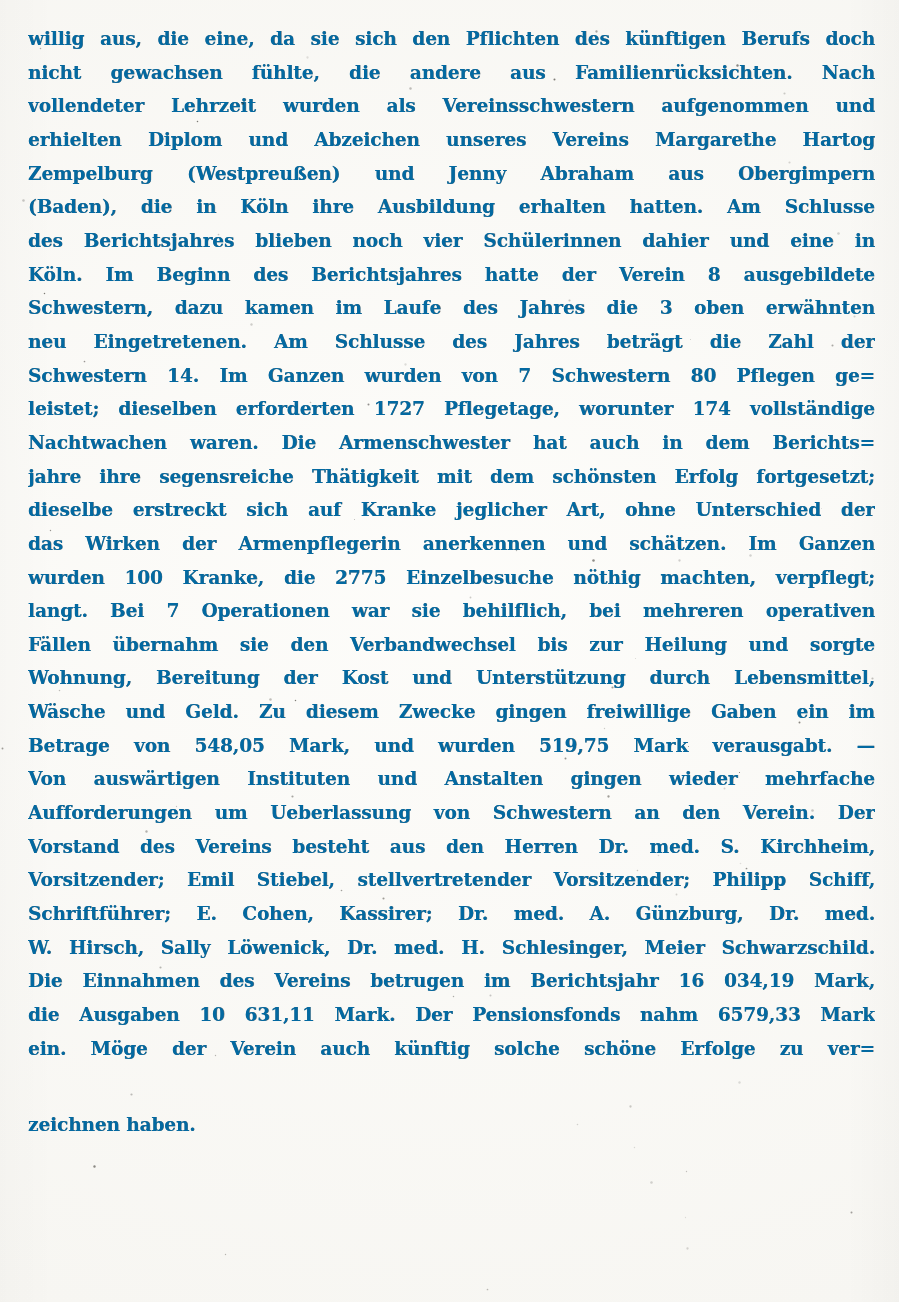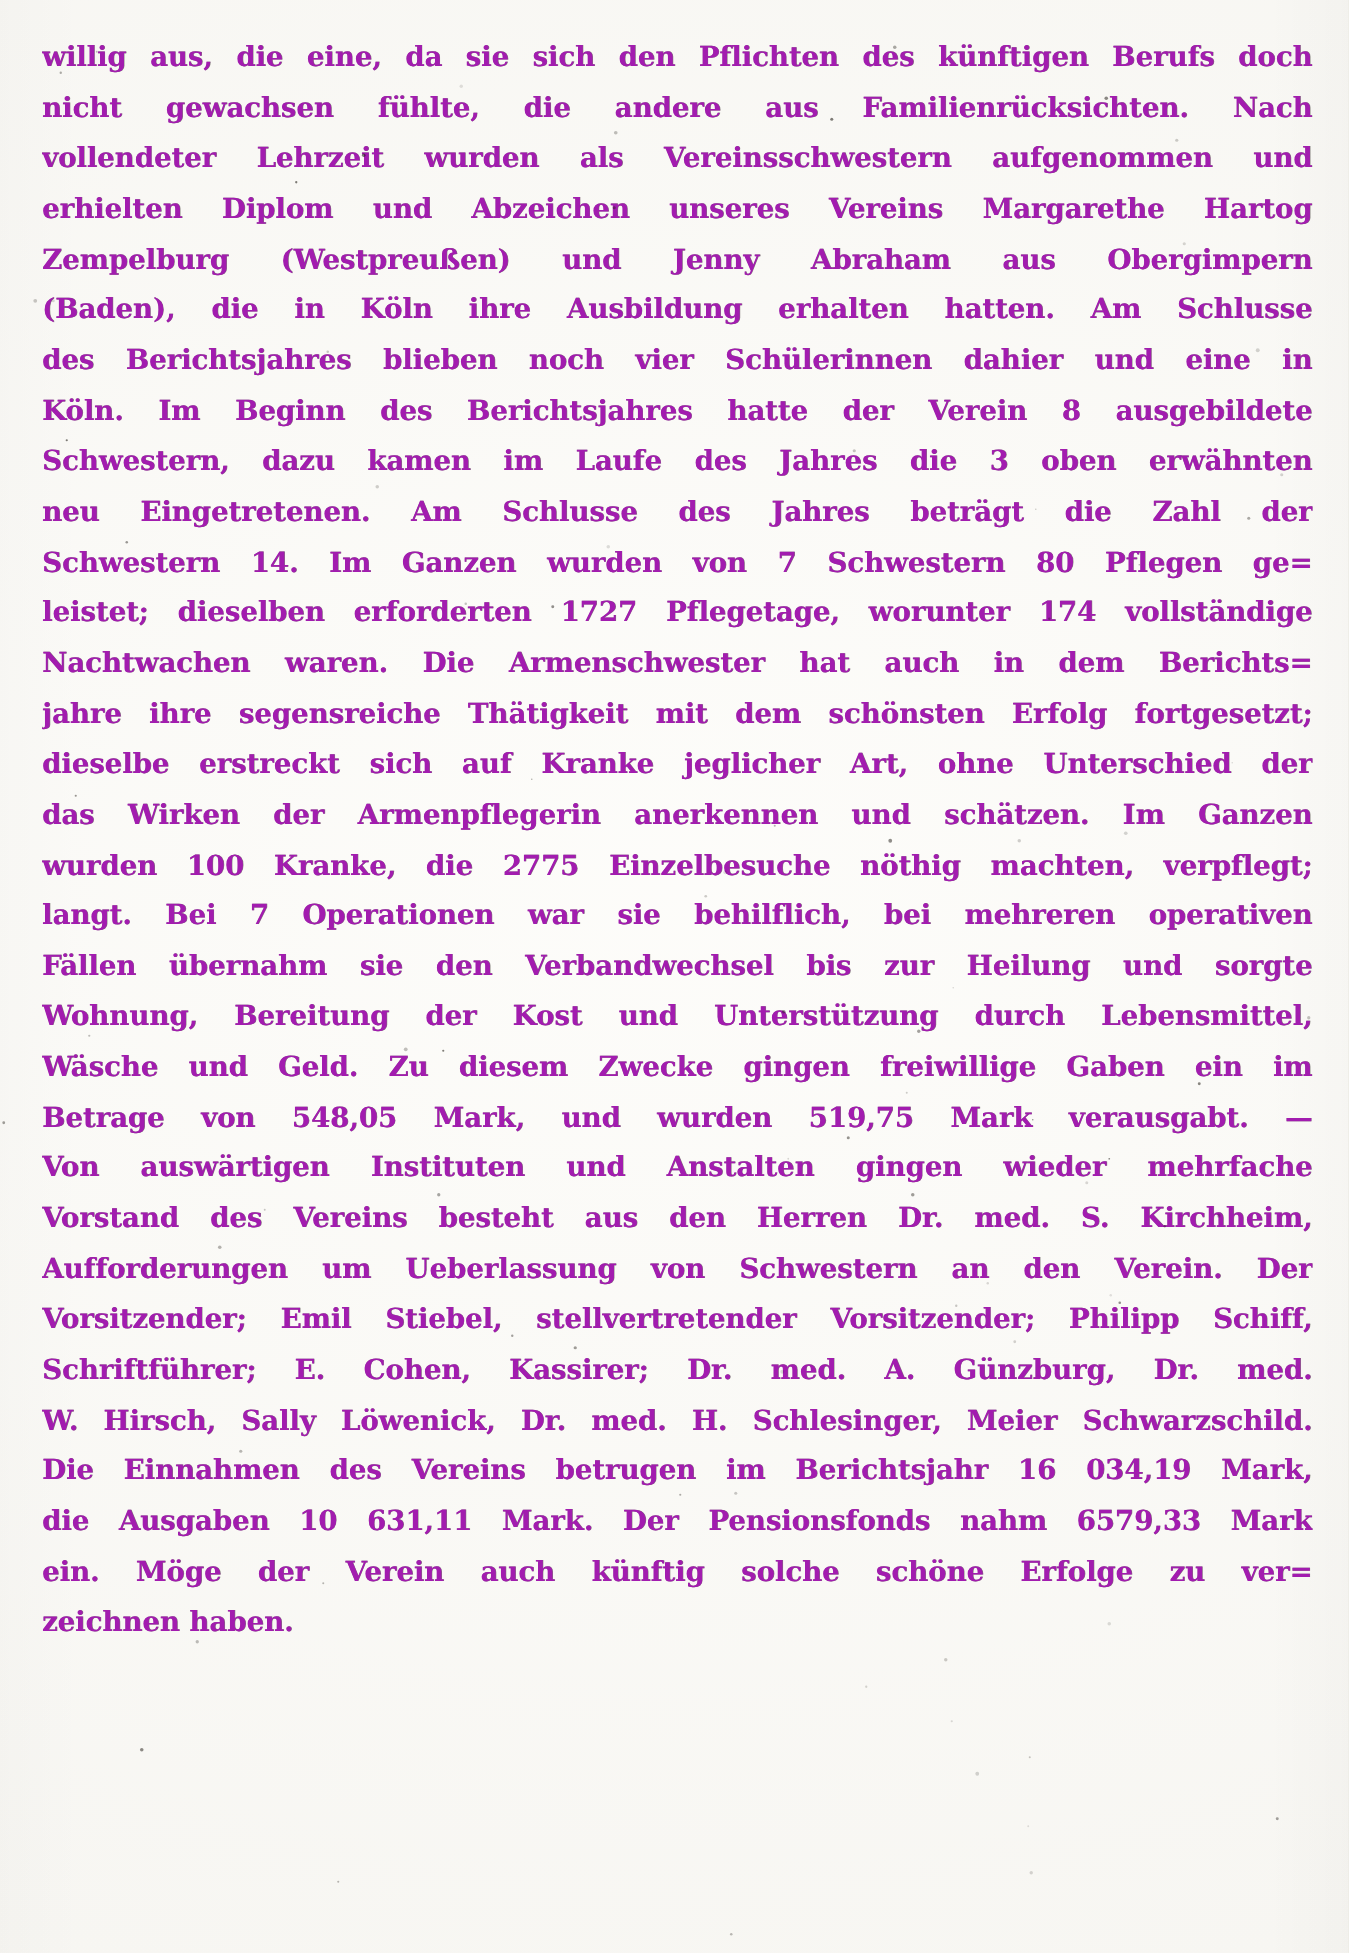--- a/index.html
+++ b/index.html
@@ -50,28 +50,29 @@
     height: 33.67px;
     overflow: hidden;
     text-align: justify;
     text-align-last: justify;
     white-space: normal;
     text-shadow: 0.3px 0 0 rgba(27,22,17,0.55); 
   }
   .line.unjustified {
     text-align: right;
     text-align-last: left;
+    margin-top: 43px;
   }
 </style>
 </head>
 <body>
 
 <div class="page" style="background: rgb(252, 251, 247);">
   <div class="speckles" style="box-shadow: rgba(30, 26, 20, 0.43) 522px 674px 0px 0.73px, rgba(30, 26, 20, 0.19) 676px 894px 0px 0.42px, rgba(30, 26, 20, 0.57) 44px 293px 0px 0.23px, rgba(30, 26, 20, 0.24) 637px 870px 0px 0.29px, rgba(30, 26, 20, 0.5) 94px 1166px 0px 0.68px, rgba(30, 26, 20, 0.14) 405px 364px 0px 0.67px, rgba(30, 26, 20, 0.17) 687px 1248px 0px 0.64px, rgba(30, 26, 20, 0.24) 302px 842px 0px 0.04px, rgba(30, 26, 20, 0.35) 453px 996px 0px 0.22px, rgba(30, 26, 20, 0.41) 2px 748px 0px 0.44px, rgba(30, 26, 20, 0.22) 630px 1106px 0px 0.65px, rgba(30, 26, 20, 0.18) 750px 555px 0px 0.73px, rgba(30, 26, 20, 0.34) 759px 376px 0px 0.01px, rgba(30, 26, 20, 0.23) 23px 200px 0px 0.75px, rgba(30, 26, 20, 0.38) 292px 796px 0px 0.59px, rgba(30, 26, 20, 0.16) 724px 788px 0px 0.5px, rgba(30, 26, 20, 0.56) 242px 103px 0px 0.72px, rgba(30, 26, 20, 0.31) 215px 1055px 0px 0.18px, rgba(30, 26, 20, 0.28) 64px 34px 0px 0.12px, rgba(30, 26, 20, 0.29) 487px 1289px 0px 0.34px, rgba(30, 26, 20, 0.13) 318px 816px 0px 0.33px, rgba(30, 26, 20, 0.2) 679px 560px 0px 0.66px, rgba(30, 26, 20, 0.4) 612px 687px 0px 0.61px, rgba(30, 26, 20, 0.13) 436px 541px 0px 0.19px, rgba(30, 26, 20, 0.56) 295px 700px 0px 0.23px, rgba(30, 26, 20, 0.55) 739px 772px 0px 0.08px, rgba(30, 26, 20, 0.16) 525px 772px 0px 0.1px, rgba(30, 26, 20, 0.47) 746px 868px 0px 0.37px, rgba(30, 26, 20, 0.18) 577px 1124px 0px 0.27px, rgba(30, 26, 20, 0.27) 410px 88px 0px 0.72px, rgba(30, 26, 20, 0.16) 635px 658px 0px 0.05px, rgba(30, 26, 20, 0.13) 483px 581px 0px 0.76px, rgba(30, 26, 20, 0.4) 851px 1212px 0px 0.49px, rgba(30, 26, 20, 0.22) 470px 597px 0px 0.41px, rgba(30, 26, 20, 0.57) 197px 121px 0px 0.27px, rgba(30, 26, 20, 0.25) 569px 300px 0px 0.56px, rgba(30, 26, 20, 0.15) 634px 1147px 0px 0.21px, rgba(30, 26, 20, 0.23) 490px 995px 0px 0.51px, rgba(30, 26, 20, 0.13) 685px 1217px 0px 0.14px, rgba(30, 26, 20, 0.23) 218px 234px 0px 0.36px, rgba(30, 26, 20, 0.21) 690px 339px 0px 0.04px, rgba(30, 26, 20, 0.12) 307px 57px 0px 0.65px, rgba(30, 26, 20, 0.21) 784px 93px 0px 0.56px, rgba(30, 26, 20, 0.37) 699px 412px 0px 0.3px, rgba(30, 26, 20, 0.42) 383px 898px 0px 0.58px, rgba(30, 26, 20, 0.48) 368px 404px 0px 0.48px, rgba(30, 26, 20, 0.15) 821px 508px 0px 0.04px, rgba(30, 26, 20, 0.52) 799px 722px 0px 0.46px, rgba(30, 26, 20, 0.14) 739px 1082px 0px 0.69px, rgba(30, 26, 20, 0.33) 354px 519px 0px 0.03px, rgba(30, 26, 20, 0.42) 608px 796px 0px 0.67px, rgba(30, 26, 20, 0.37) 596px 31px 0px 0.66px, rgba(30, 26, 20, 0.13) 276px 211px 0px 0.13px, rgba(30, 26, 20, 0.19) 167px 914px 0px 0.06px, rgba(30, 26, 20, 0.12) 616px 169px 0px 0.14px, rgba(30, 26, 20, 0.28) 131px 1094px 0px 0.6px, rgba(30, 26, 20, 0.4) 341px 890px 0px 0.3px, rgba(30, 26, 20, 0.12) 740px 863px 0px 0.33px, rgba(30, 26, 20, 0.35) 40px 48px 0px 0.28px, rgba(30, 26, 20, 0.3) 160px 967px 0px 0.55px, rgba(30, 26, 20, 0.44) 84px 361px 0px 0.34px, rgba(30, 26, 20, 0.32) 146px 831px 0px 0.68px, rgba(30, 26, 20, 0.17) 789px 162px 0px 0.56px, rgba(30, 26, 20, 0.26) 872px 678px 0px 0.59px, rgba(30, 26, 20, 0.15) 521px 914px 0px 0.77px, rgba(30, 26, 20, 0.28) 59px 690px 0px 0.24px, rgba(30, 26, 20, 0.24) 176px 806px 0px 0.14px, rgba(30, 26, 20, 0.33) 516px 550px 0px 0.19px, rgba(30, 26, 20, 0.45) 409px 138px 0px 0.52px, rgba(30, 26, 20, 0.51) 737px 65px 0px 0.69px, rgba(30, 26, 20, 0.16) 658px 855px 0px 0.31px, rgba(30, 26, 20, 0.23) 812px 810px 0px 0.78px, rgba(30, 26, 20, 0.49) 593px 560px 0px 0.76px, rgba(30, 26, 20, 0.56) 554px 79px 0px 0.51px, rgba(30, 26, 20, 0.16) 35px 200px 0px 0.51px, rgba(30, 26, 20, 0.36) 832px 345px 0px 0.53px, rgba(30, 26, 20, 0.21) 604px 728px 0px 0.16px, rgba(30, 26, 20, 0.46) 565px 758px 0px 0.5px, rgba(30, 26, 20, 0.18) 651px 1182px 0px 0.77px, rgba(30, 26, 20, 0.18) 838px 233px 0px 0.79px, rgba(30, 26, 20, 0.13) 767px 513px 0px 0.2px, rgba(30, 26, 20, 0.27) 270px 699px 0px 0.75px, rgba(30, 26, 20, 0.26) 310px 402px 0px 0.33px, rgba(30, 26, 20, 0.45) 50px 530px 0px 0.21px, rgba(30, 26, 20, 0.25) 686px 1171px 0px 0.16px, rgba(30, 26, 20, 0.2) 251px 324px 0px 0.68px, rgba(30, 26, 20, 0.3) 225px 1254px 0px 0.2px, rgba(30, 26, 20, 0.39) 776px 817px 0px 0.29px, rgba(30, 26, 20, 0.18) 854px 316px 0px 0.54px, rgba(30, 26, 20, 0.49) 688px 746px 0px 0.01px;"></div>
-  <div class="text-block" style="color: #a21caf;">
+  <div class="text-block" style="color: #0369a1;">
       <div class="line">willig aus, die eine, da sie sich den Pflichten des künftigen Berufs doch</div>
       <div class="line">nicht gewachsen fühlte, die andere aus Familienrücksichten. Nach</div>
       <div class="line">vollendeter Lehrzeit wurden als Vereinsschwestern aufgenommen und</div>
       <div class="line">erhielten Diplom und Abzeichen unseres Vereins Margarethe Hartog</div>
       <div class="line">Zempelburg (Westpreußen) und Jenny Abraham aus Obergimpern</div>
       <div class="line">(Baden), die in Köln ihre Ausbildung erhalten hatten. Am Schlusse</div>
       <div class="line">des Berichtsjahres blieben noch vier Schülerinnen dahier und eine in</div>
       <div class="line">Köln. Im Beginn des Berichtsjahres hatte der Verein 8 ausgebildete</div>
       <div class="line">Schwestern, dazu kamen im Laufe des Jahres die 3 oben erwähnten</div>
       <div class="line">neu Eingetretenen. Am Schlusse des Jahres beträgt die Zahl der</div>
@@ -81,22 +82,22 @@
       <div class="line">jahre ihre segensreiche Thätigkeit mit dem schönsten Erfolg fortgesetzt;</div>
       <div class="line">dieselbe erstreckt sich auf Kranke jeglicher Art, ohne Unterschied der</div>
       <div class="line">das Wirken der Armenpflegerin anerkennen und schätzen. Im Ganzen</div>
       <div class="line">wurden 100 Kranke, die 2775 Einzelbesuche nöthig machten, verpflegt;</div>
       <div class="line">langt. Bei 7 Operationen war sie behilflich, bei mehreren operativen</div>
       <div class="line">Fällen übernahm sie den Verbandwechsel bis zur Heilung und sorgte</div>
       <div class="line">Wohnung, Bereitung der Kost und Unterstützung durch Lebensmittel,</div>
       <div class="line">Wäsche und Geld. Zu diesem Zwecke gingen freiwillige Gaben ein im</div>
       <div class="line">Betrage von 548,05 Mark, und wurden 519,75 Mark verausgabt. —</div>
       <div class="line">Von auswärtigen Instituten und Anstalten gingen wieder mehrfache</div>
+      <div class="line">Aufforderungen um Ueberlassung von Schwestern an den Verein. Der</div>
       <div class="line">Vorstand des Vereins besteht aus den Herren Dr. med. S. Kirchheim,</div>
-      <div class="line">Aufforderungen um Ueberlassung von Schwestern an den Verein. Der</div>
       <div class="line">Vorsitzender; Emil Stiebel, stellvertretender Vorsitzender; Philipp Schiff,</div>
       <div class="line">Schriftführer; E. Cohen, Kassirer; Dr. med. A. Günzburg, Dr. med.</div>
       <div class="line">W. Hirsch, Sally Löwenick, Dr. med. H. Schlesinger, Meier Schwarzschild.</div>
       <div class="line">Die Einnahmen des Vereins betrugen im Berichtsjahr 16 034,19 Mark,</div>
       <div class="line">die Ausgaben 10 631,11 Mark. Der Pensionsfonds nahm 6579,33 Mark</div>
       <div class="line">ein. Möge der Verein auch künftig solche schöne Erfolge zu ver=</div>
       <div class="line unjustified">zeichnen haben.</div>
     </div>
 </div>
 

